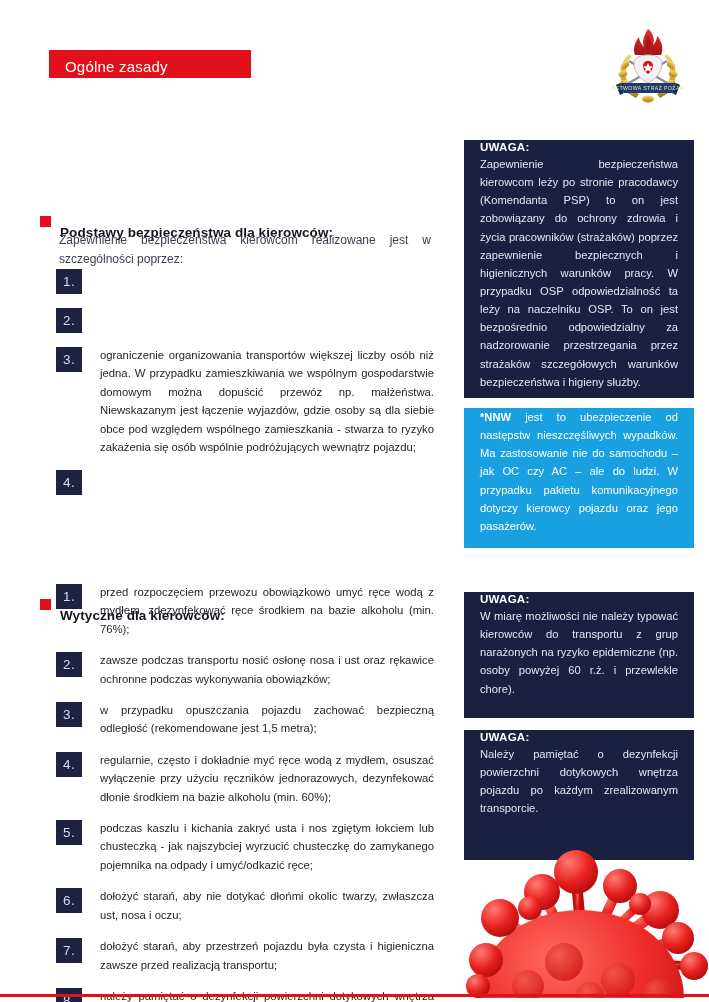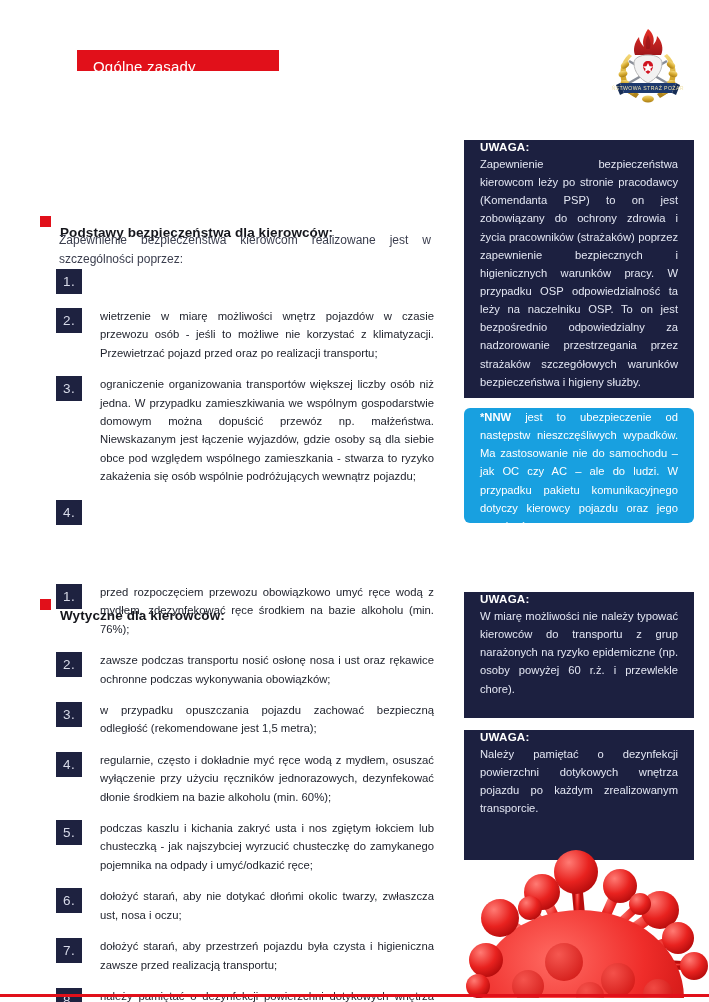--- a/index.html
+++ b/index.html
@@ -23,24 +23,24 @@
     position: absolute;
     left: 612px;
     top: 27px;
     width: 72px;
     height: 78px;
   }
 
   
   .title-bar {
     position: absolute;
-    left: 77px;
+    left: 49px;
     top: 50px;
     width: 202px;
-    height: 21px;
+    height: 28px;
     background: #e1101a;
   }
   .title-bar-label {
     position: absolute;
     left: 16px;
     top: 8px;
     color: #ffffff;
     font-size: 15px;
     letter-spacing: .2px;
   }
@@ -151,21 +151,21 @@
   .note-body {
     font-size: 11.2px;
     line-height: 1.62;
     text-align: justify;
     color: #e3e6f2;
   }
   .note-box.blue .note-body { color: #ffffff; }
   .note-body .lead { font-weight: bold; }
 
   #note-1 { top: 140px; height: 258px; }
-  #note-2 { top: 408px; height: 115px; border-radius: 6px; }
+  #note-2 { top: 408px; height: 140px; }
   #note-3 { top: 592px; height: 126px; }
   #note-4 { top: 730px; height: 130px; }
 
   
   .virus {
     position: absolute;
     left: 452px;
     top: 848px;
     width: 257px;
     height: 150px;
@@ -250,21 +250,20 @@
   </div>
 
   <div class="intro">Zapewnienie bezpieczeństwa kierowcom realizowane jest w szczególności poprzez:</div>
 
   <div class="num-list" id="list-1">
     <div class="num-item">
       <span class="num-badge">1.</span>
     </div>
     <div class="num-item">
       <span class="num-badge">2.</span>
-      <span class="num-text">wietrzenie w miarę możliwości wnętrz pojazdów w czasie przewozu osób - jeśli to możliwe nie korzystać z klimatyzacji. Przewietrzać pojazd przed oraz po realizacji transportu;</span>
     </div>
     <div class="num-item">
       <span class="num-badge">3.</span>
       <span class="num-text">ograniczenie organizowania transportów większej liczby osób niż jedna. W przypadku zamieszkiwania we wspólnym gospodarstwie domowym można dopuścić przewóz np. małżeństwa. Niewskazanym jest łączenie wyjazdów, gdzie osoby są dla siebie obce pod względem wspólnego zamieszkania - stwarza to ryzyko zakażenia się osób wspólnie podróżujących wewnątrz pojazdu;</span>
     </div>
     <div class="num-item">
       <span class="num-badge">4.</span>
     </div>
   </div>
 

